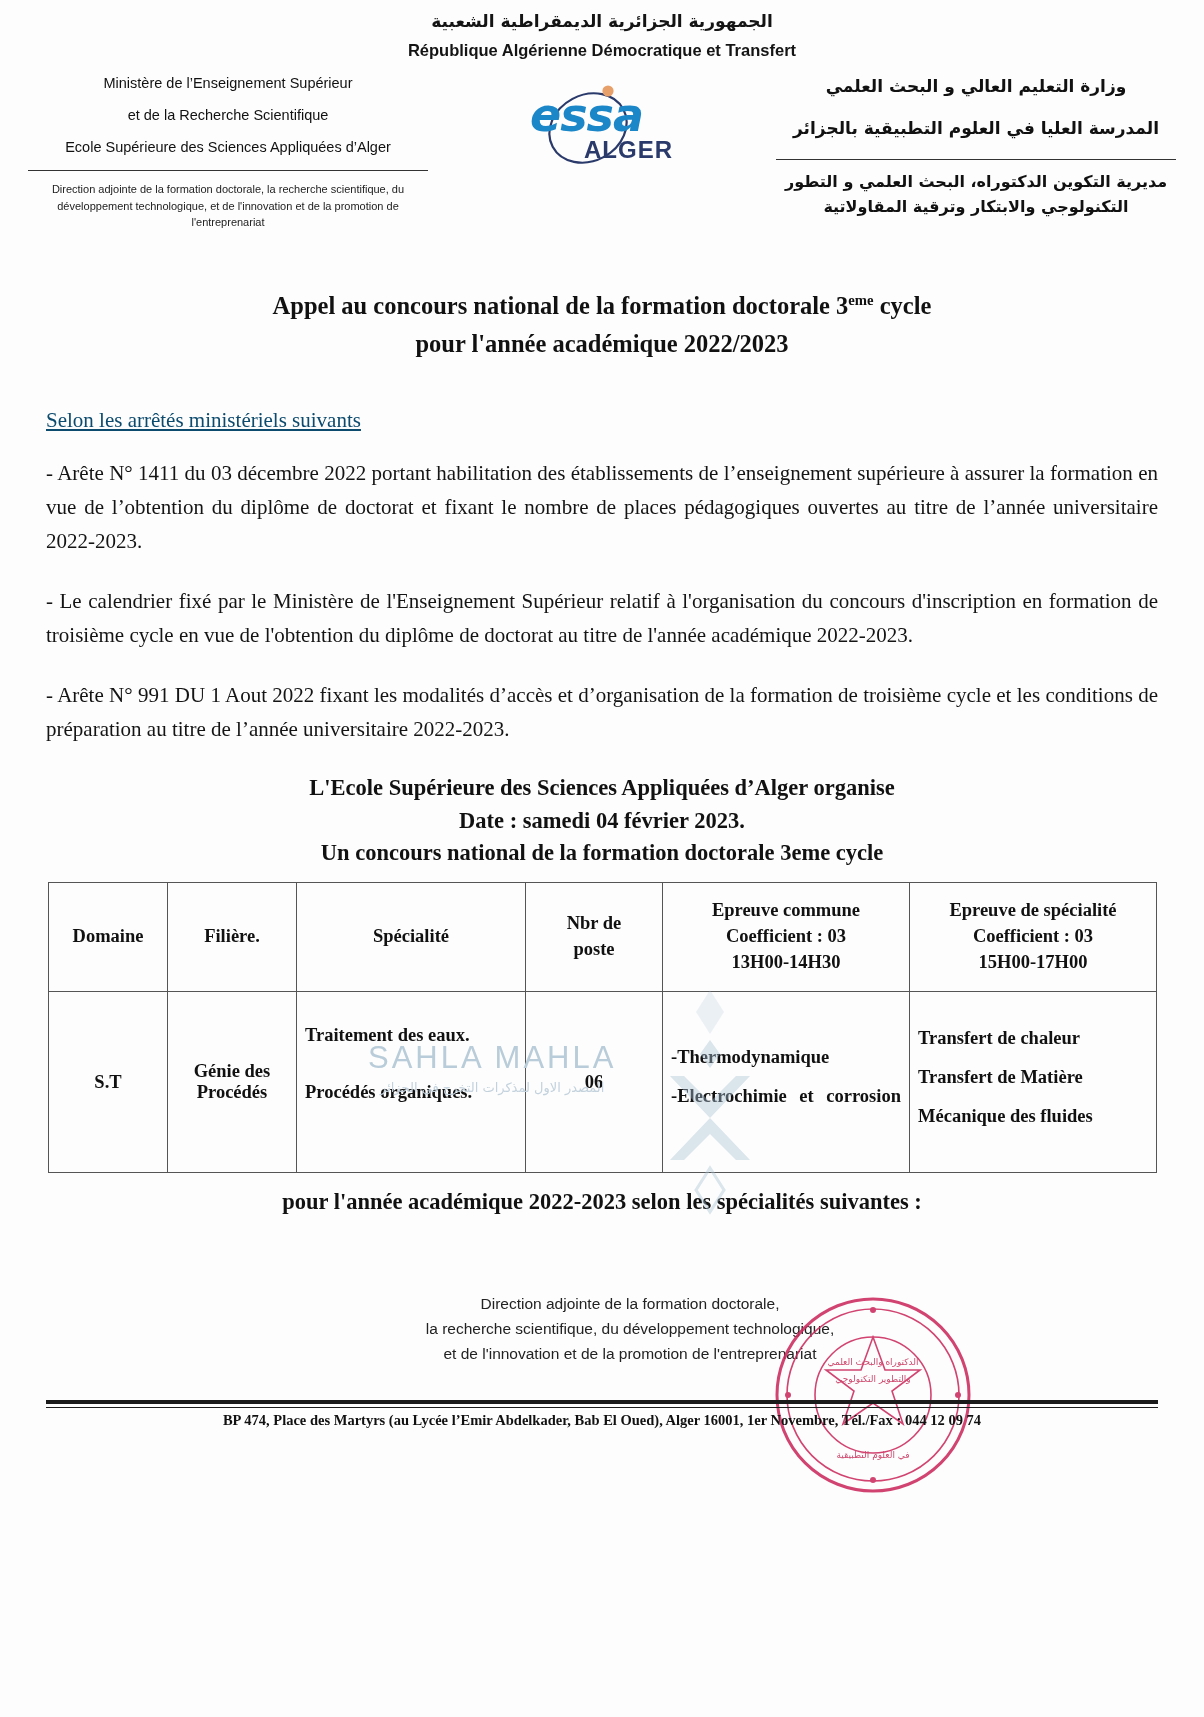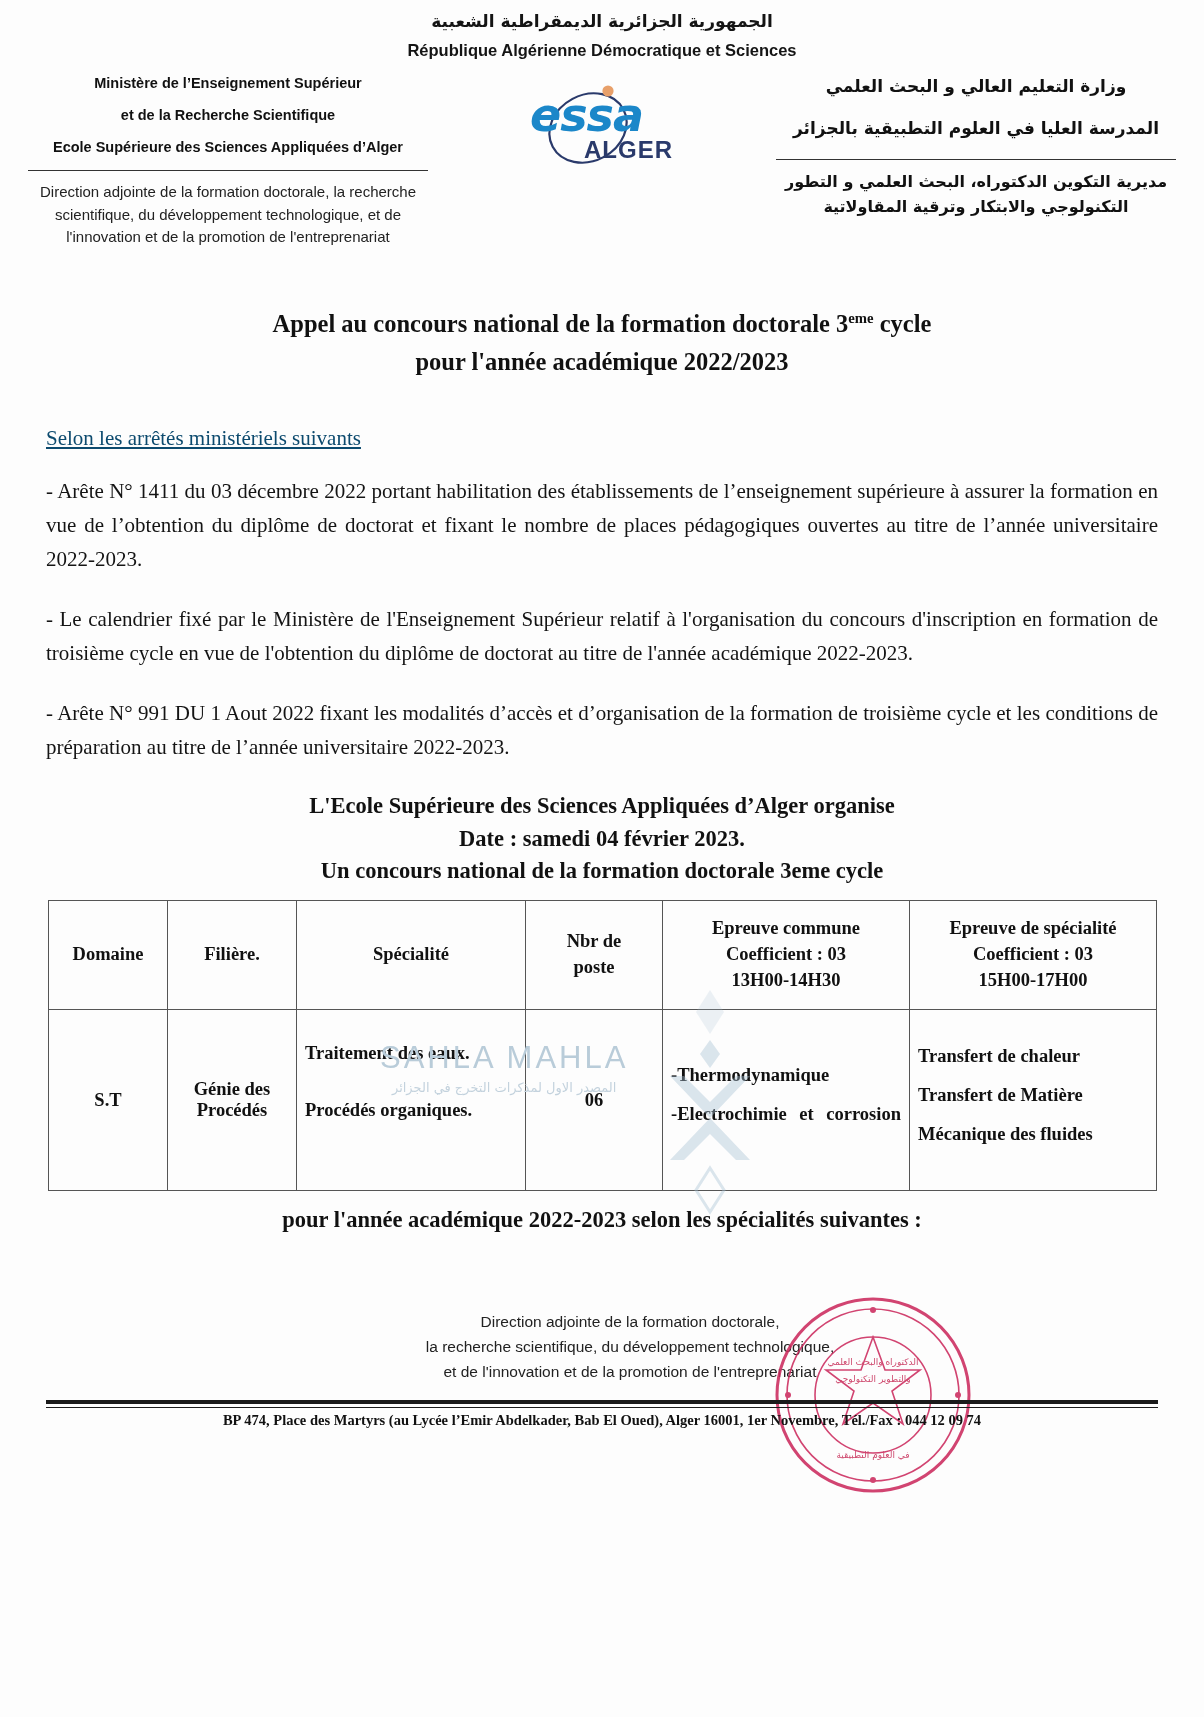--- a/index.html
+++ b/index.html
@@ -60,21 +60,21 @@
     direction: rtl;
   }
   .hdr-mid {
     width: 250px;
     display: flex;
     justify-content: center;
     padding-top: 8px;
   }
   .hdr-left .ln {
     font-family: "Liberation Sans", sans-serif;
-    font-weight: bold;
+    font-weight: normal;
     font-size: 14.5px;
     color: #111;
     margin-bottom: 14px;
     line-height: 1.25;
   }
   .hdr-right .ln {
     font-family: "DejaVu Sans", sans-serif;
     font-weight: bold;
     font-size: 17px;
     color: #111;
@@ -82,21 +82,21 @@
     line-height: 1.45;
   }
   .rule {
     border: none;
     border-top: 1.4px solid #333;
     margin: 4px auto 10px auto;
     width: 100%;
   }
   .hdr-left .sub {
     font-family: "Liberation Sans", sans-serif;
-    font-size: 15px;
+    font-size: 11px;
     color: #222;
     line-height: 1.5;
     font-weight: 400;
   }
   .hdr-right .sub {
     font-family: "DejaVu Sans", sans-serif;
     font-weight: bold;
     font-size: 16px;
     color: #111;
     line-height: 1.55;
@@ -226,21 +226,21 @@
   }
   .stamp-ar {
     font-family: "DejaVu Sans", sans-serif;
     font-size: 9px;
     fill: #c8305a;
   }
 
   
   .wm {
     position: absolute;
-    left: 380px;
+    left: 368px;
     top: 1040px;
     pointer-events: none;
     user-select: none;
     text-align: center;
   }
   .wm-main {
     font-family: "Liberation Sans", sans-serif;
     font-size: 31px;
     letter-spacing: 3px;
     color: #b9ccd9;
@@ -282,21 +282,21 @@
     color: #111;
   }
 </style>
 </head>
 <body>
 
 <div class="page">
 
   <div class="hdr-top">
     <div class="hdr-ar-top">الجمهورية الجزائرية الديمقراطية الشعبية</div>
-    <div class="hdr-fr-top">République Algérienne Démocratique et Sciences</div>
+    <div class="hdr-fr-top">République Algérienne Démocratique et Transfert</div>
   </div>
 
   <div class="hdr-cols">
 
     <div class="hdr-left">
       <div class="ln">Ministère de l’Enseignement Supérieur</div>
       <div class="ln">et de la Recherche Scientifique</div>
       <div class="ln">Ecole Supérieure des Sciences Appliquées d’Alger</div>
       <hr class="rule">
       <div class="sub">Direction adjointe de la formation doctorale, la recherche scientifique, du développement technologique, et de l'innovation et de la promotion de l'entreprenariat</div>

